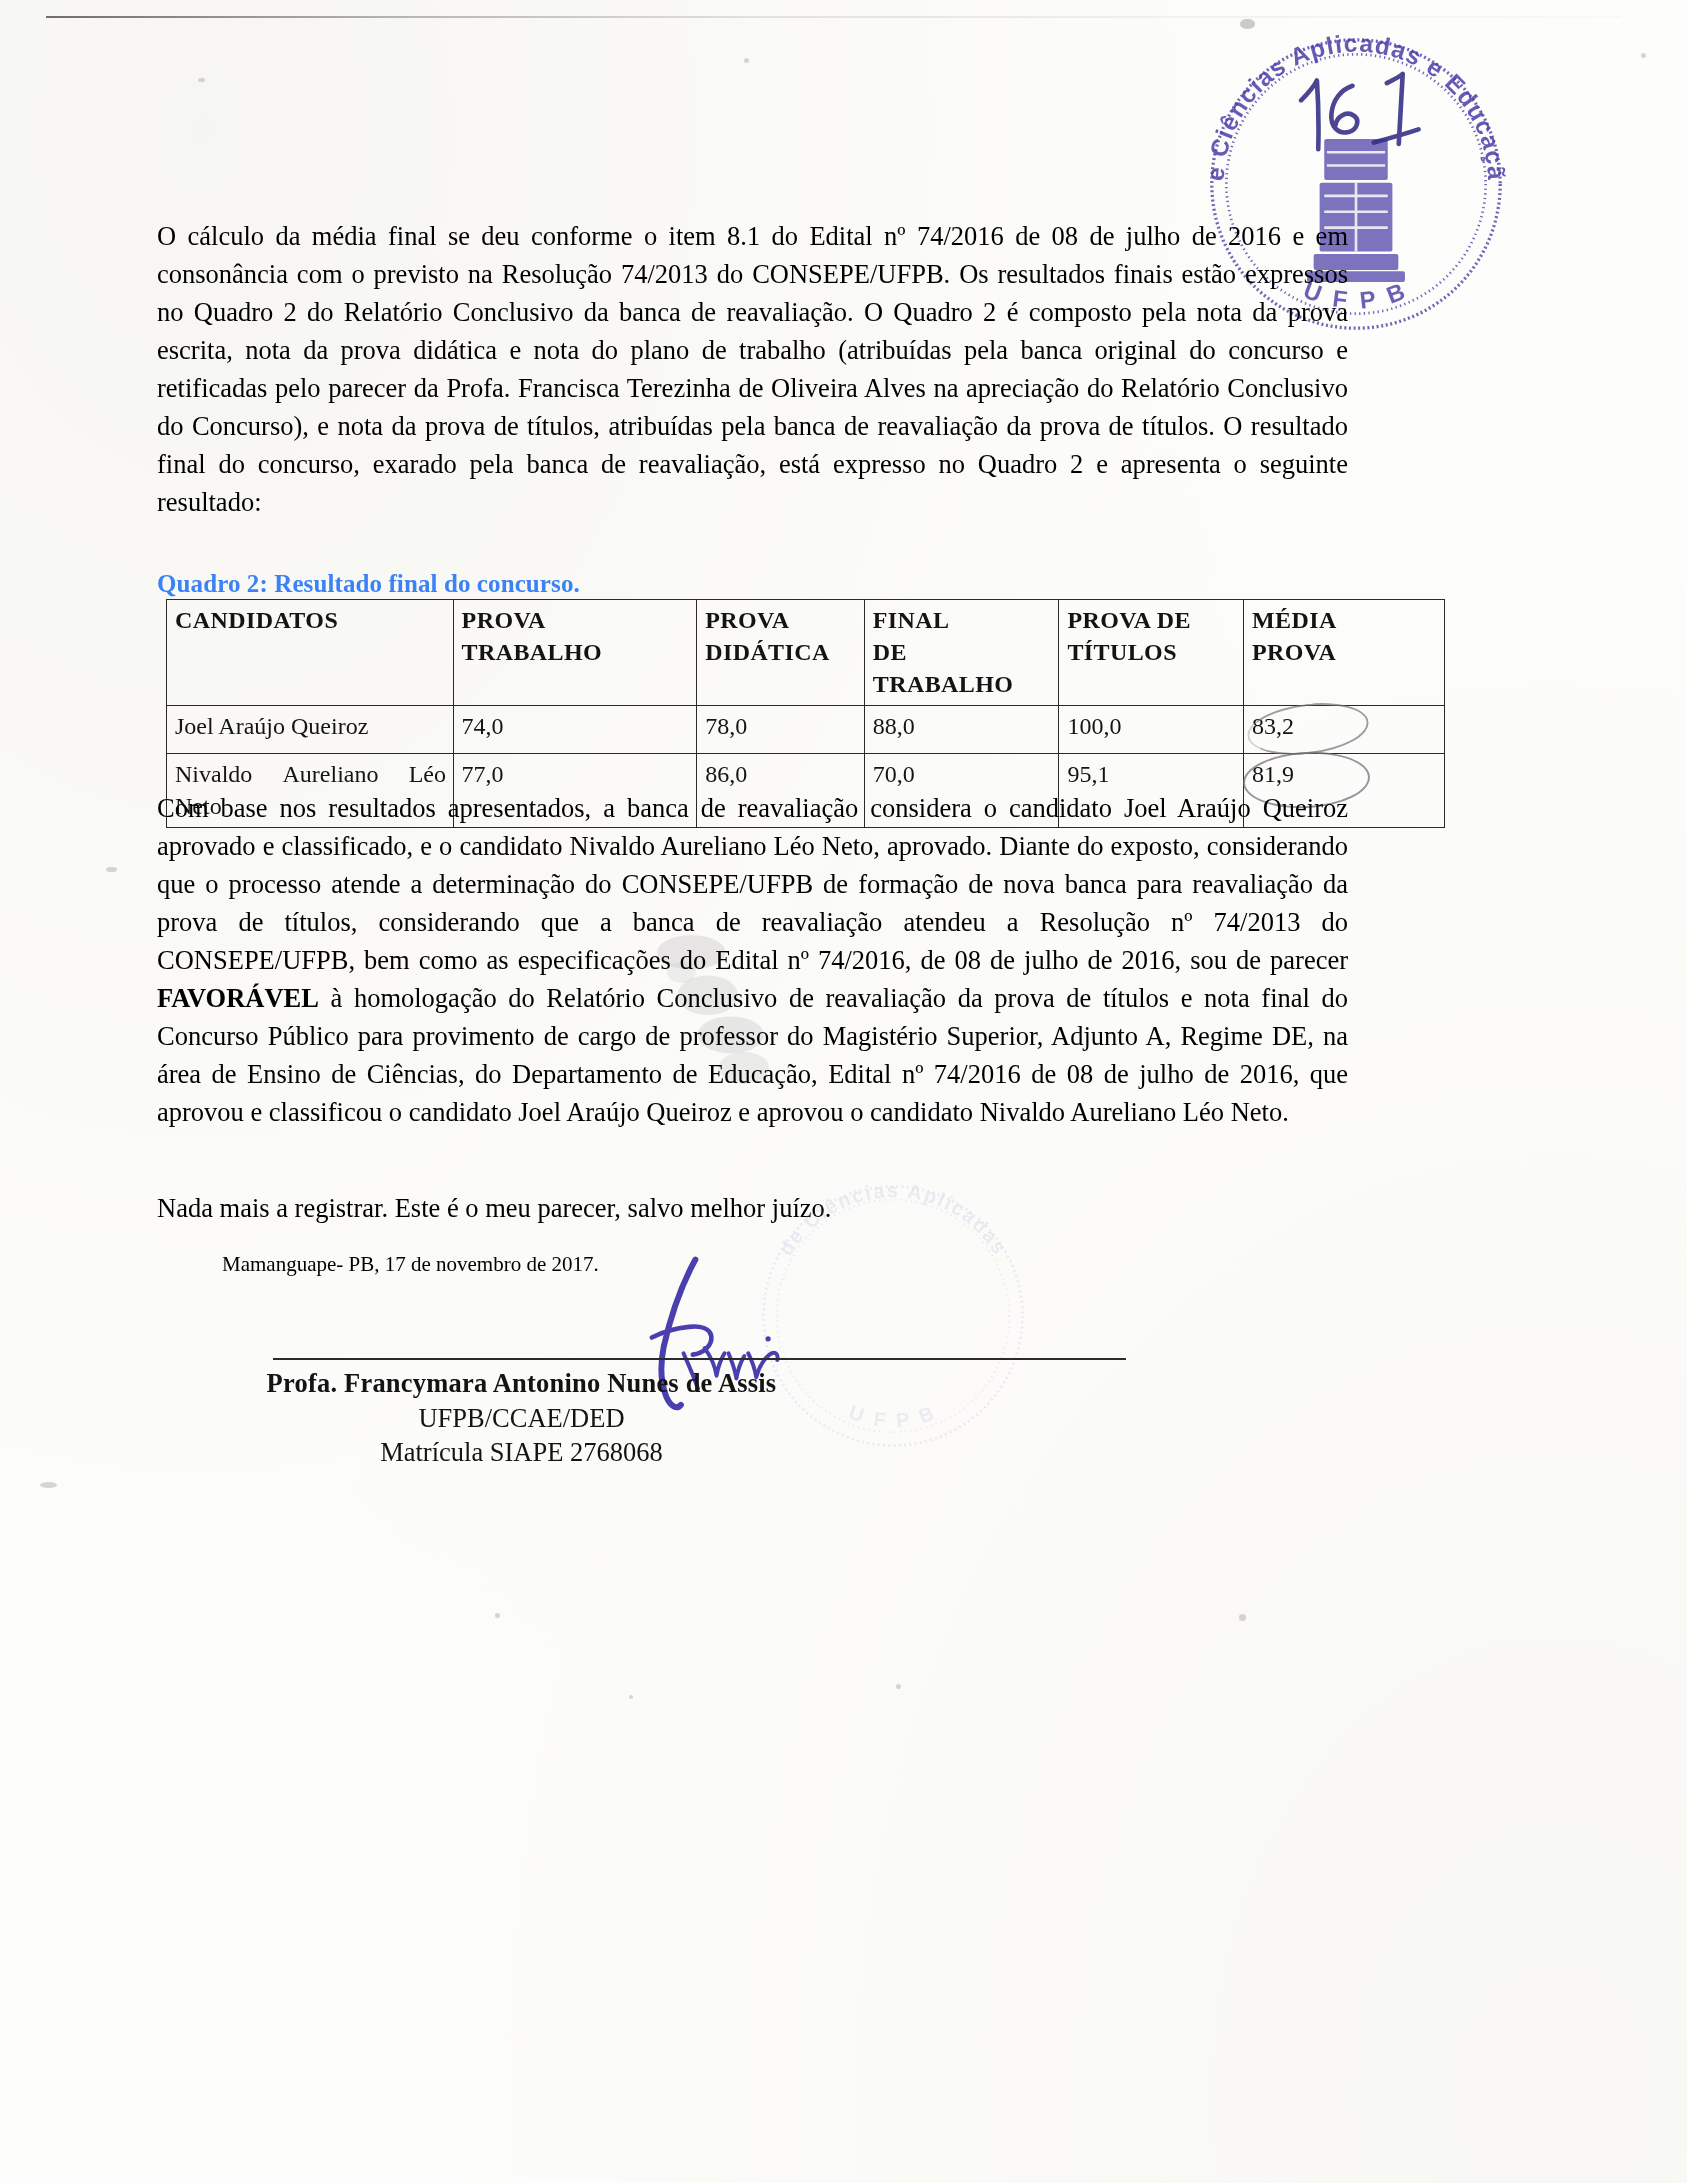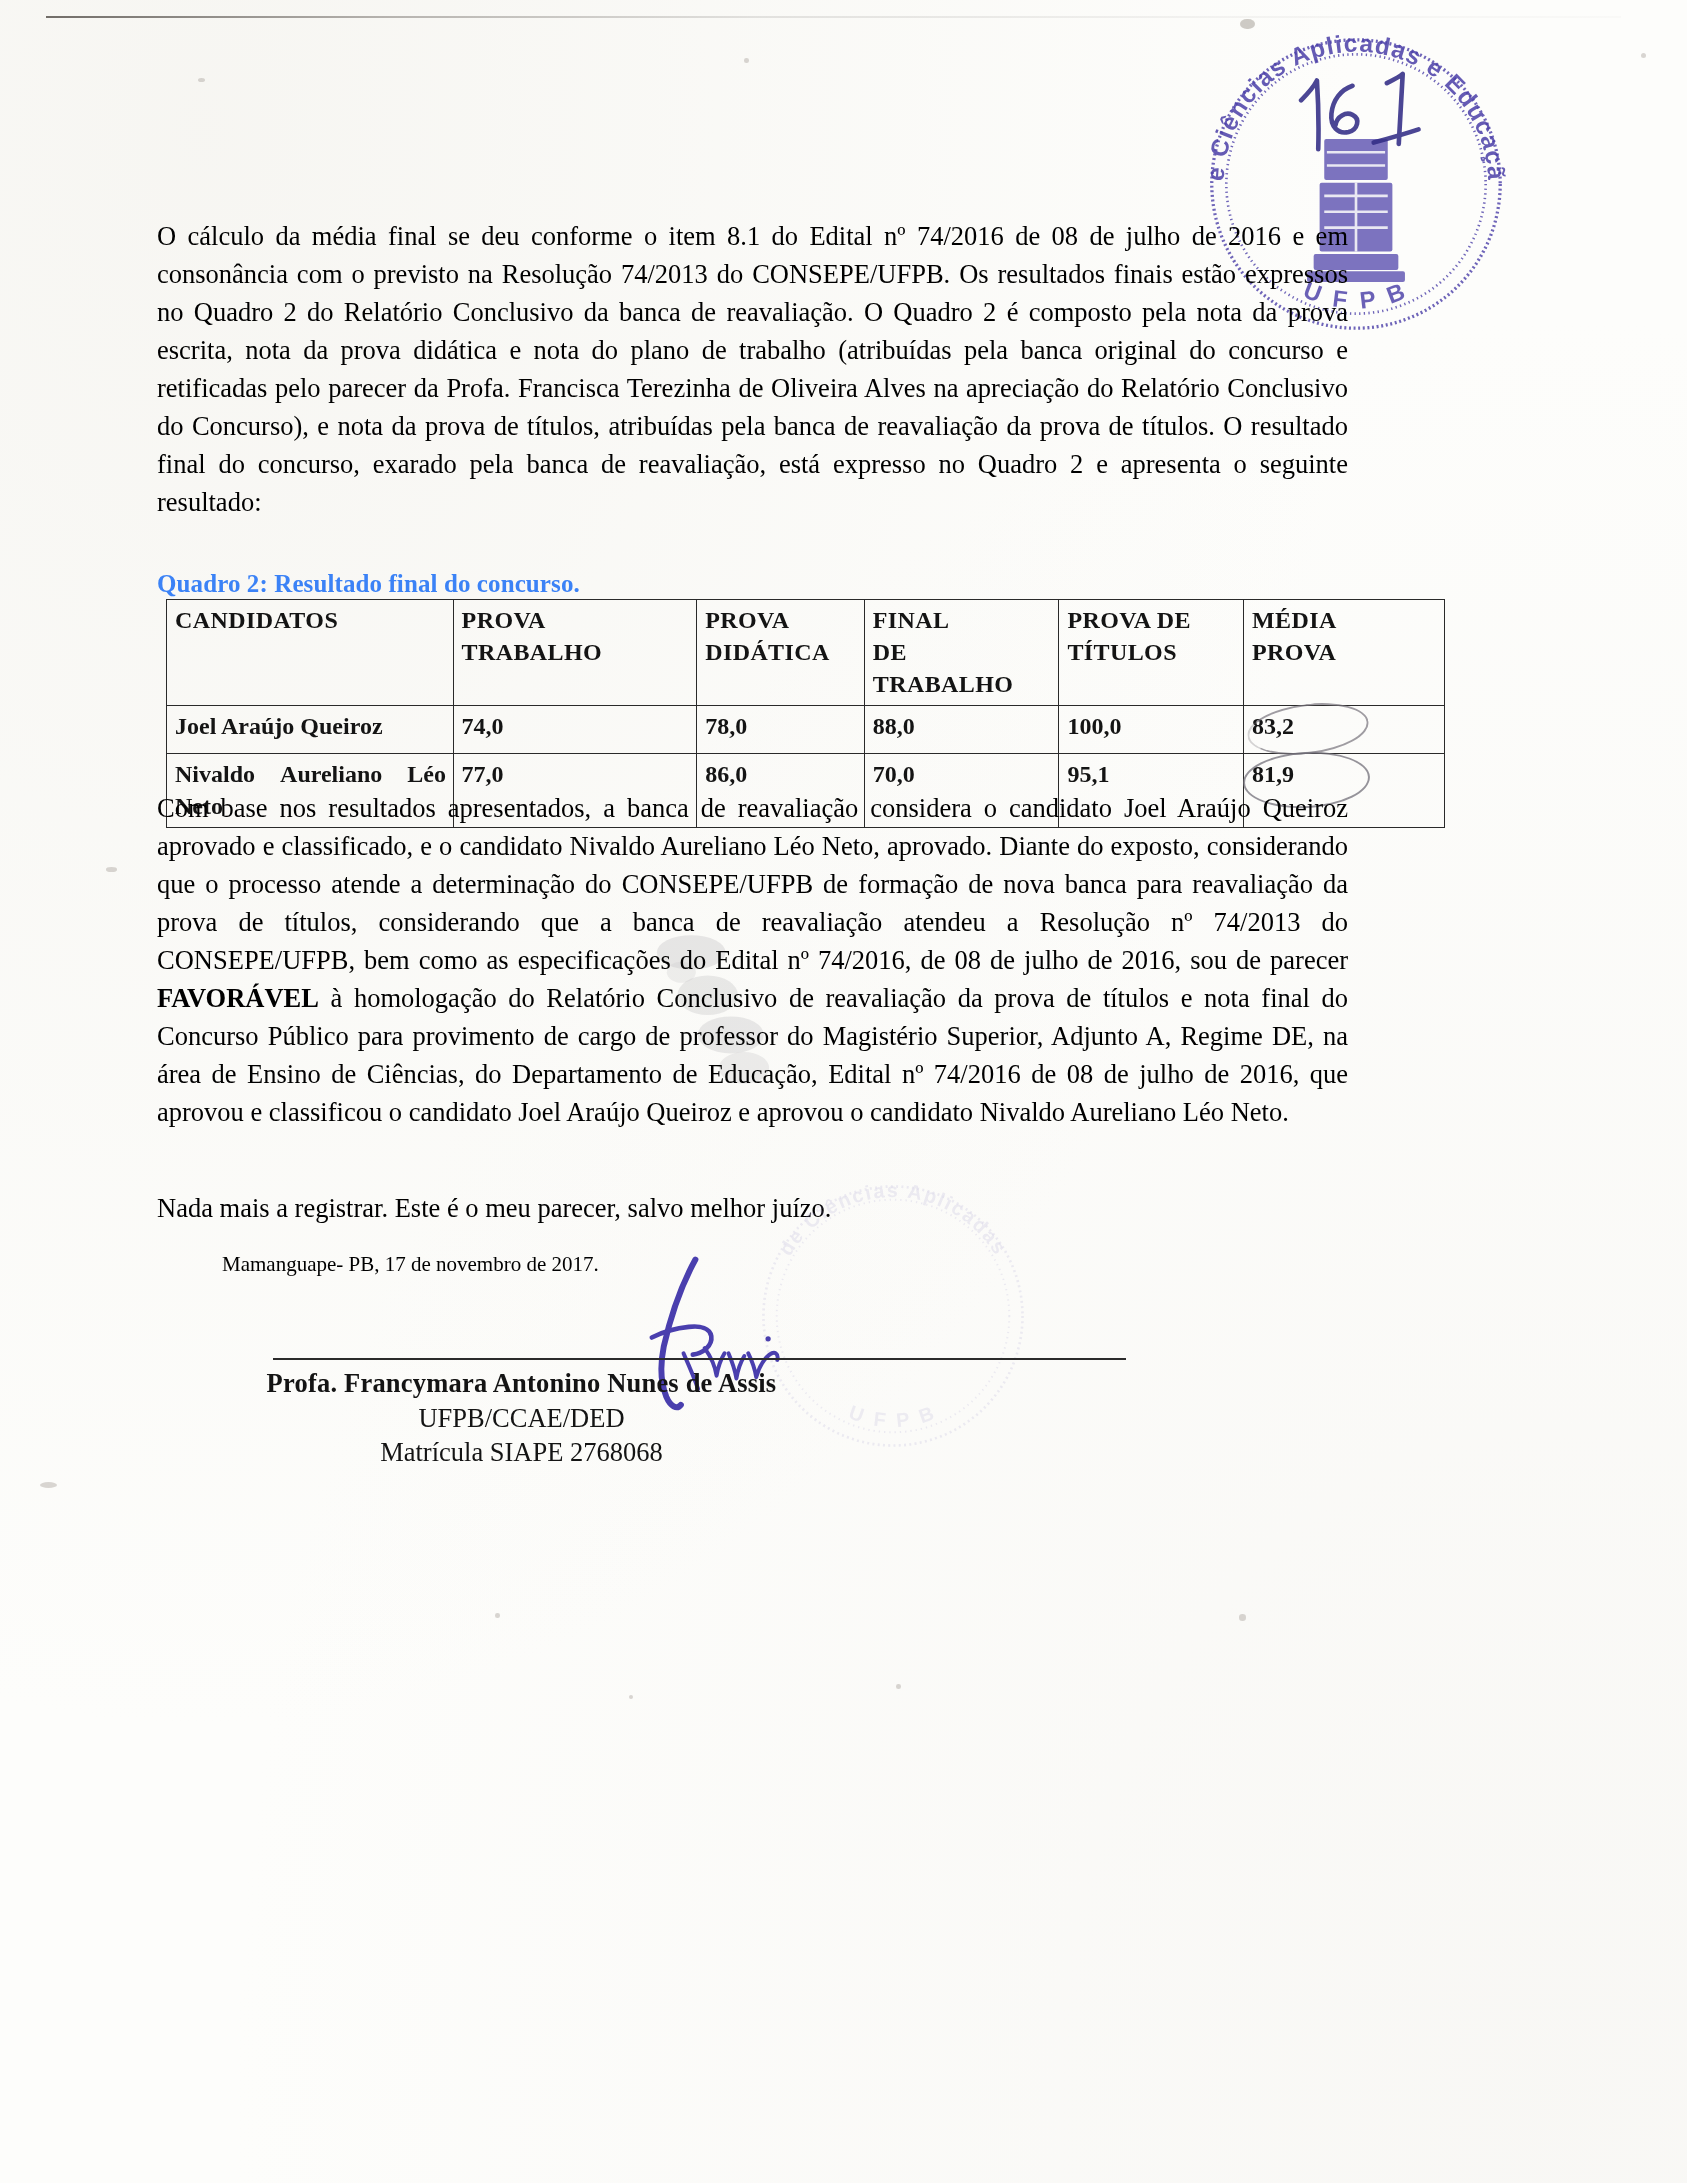--- a/index.html
+++ b/index.html
@@ -109,21 +109,20 @@
     table-layout: fixed;
     font-size: 24px;
     color: #141414;
   }
   table.quadro th,
   table.quadro td {
     border: 1.3px solid #2a2a2a;
     vertical-align: top;
     padding: 4px 6.6px 5.3px 8px;
     line-height: 32px;
-    font-weight: bold;
   }
   table.quadro th {
     font-weight: bold;
     text-align: left;
     letter-spacing: 0.4px;
     height: 93px;
   }
   table.quadro td { height: 37px; }
   th.c-cand { width: 271px; }
   th.c-escrita { width: 228px; }

